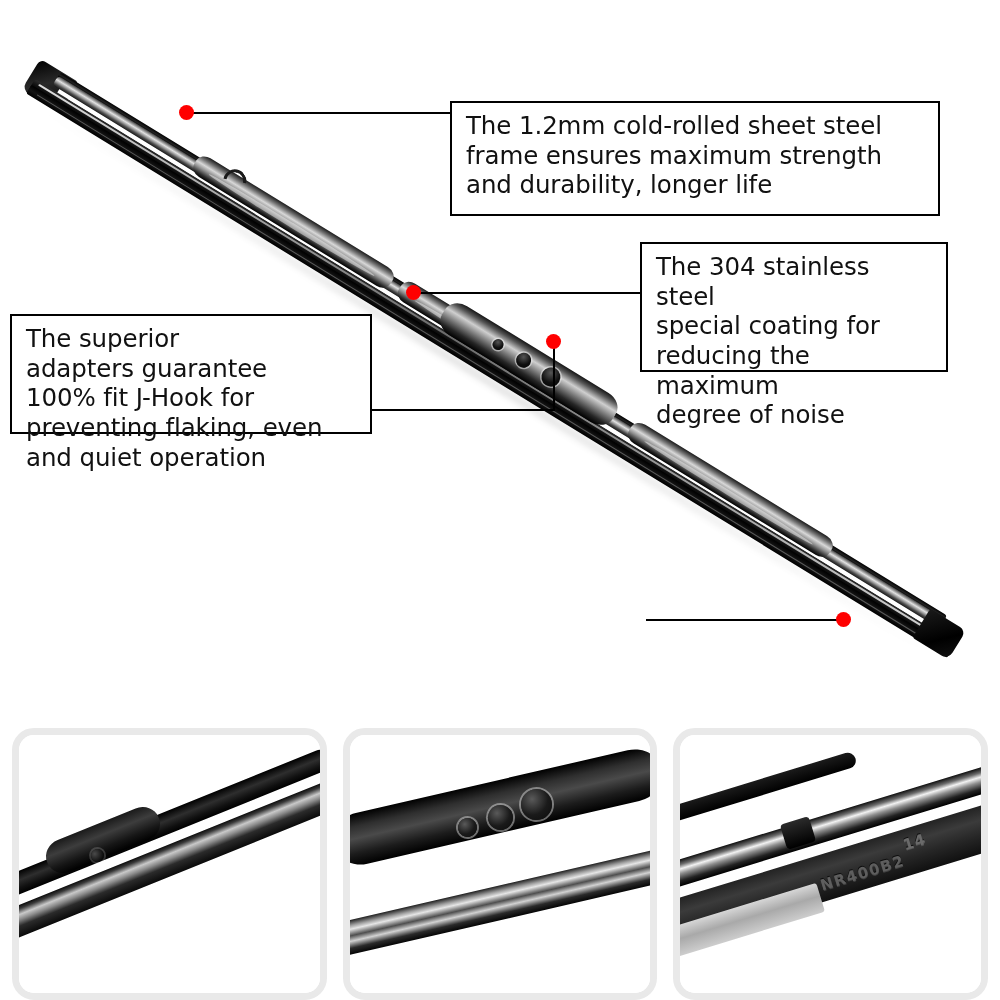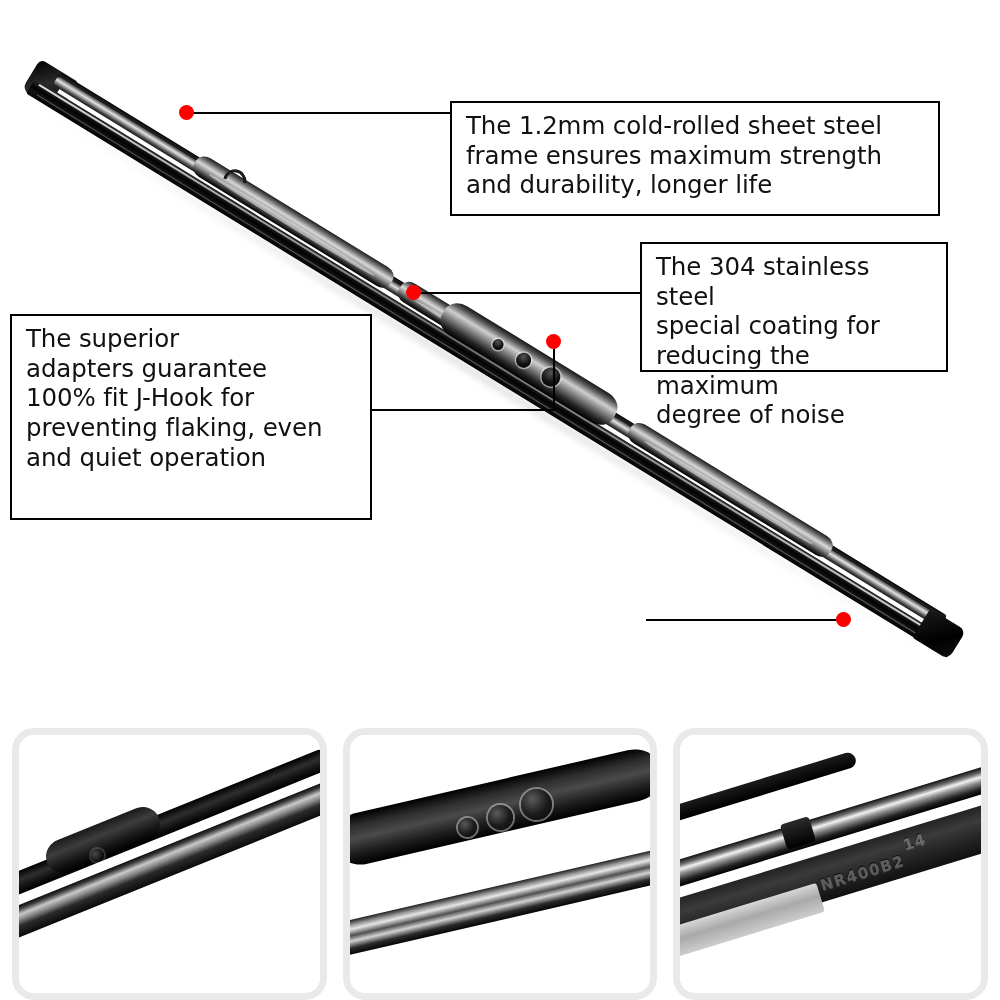--- a/index.html
+++ b/index.html
@@ -127,21 +127,21 @@
     color:#111111;
     font-size:24.5px;
     line-height:1.21;
     z-index:6;
     letter-spacing:-0.1px;
   }
   .callout p{margin:0;white-space:pre-line;}
 
   #callout-frame{left:450px;top:64px;width:490px;height:115px;margin-top:37px;}
   #callout-coating{left:640px;top:242px;width:308px;height:130px;}
-  #callout-adapter{left:10px;top:314px;width:362px;height:206px;}
+  #callout-adapter{left:10px;top:314px;width:362px;height:120px;}
   #callout-rubber{left:170px;top:557px;width:478px;height:121px;}
 
   
   .lead{position:absolute;background:#000;z-index:5;}
   .lead.h{height:2px;}
   .lead.v{width:2px;}
   .dot{
     position:absolute;width:15px;height:15px;border-radius:50%;
     background:#ff0000;z-index:7;
   }

